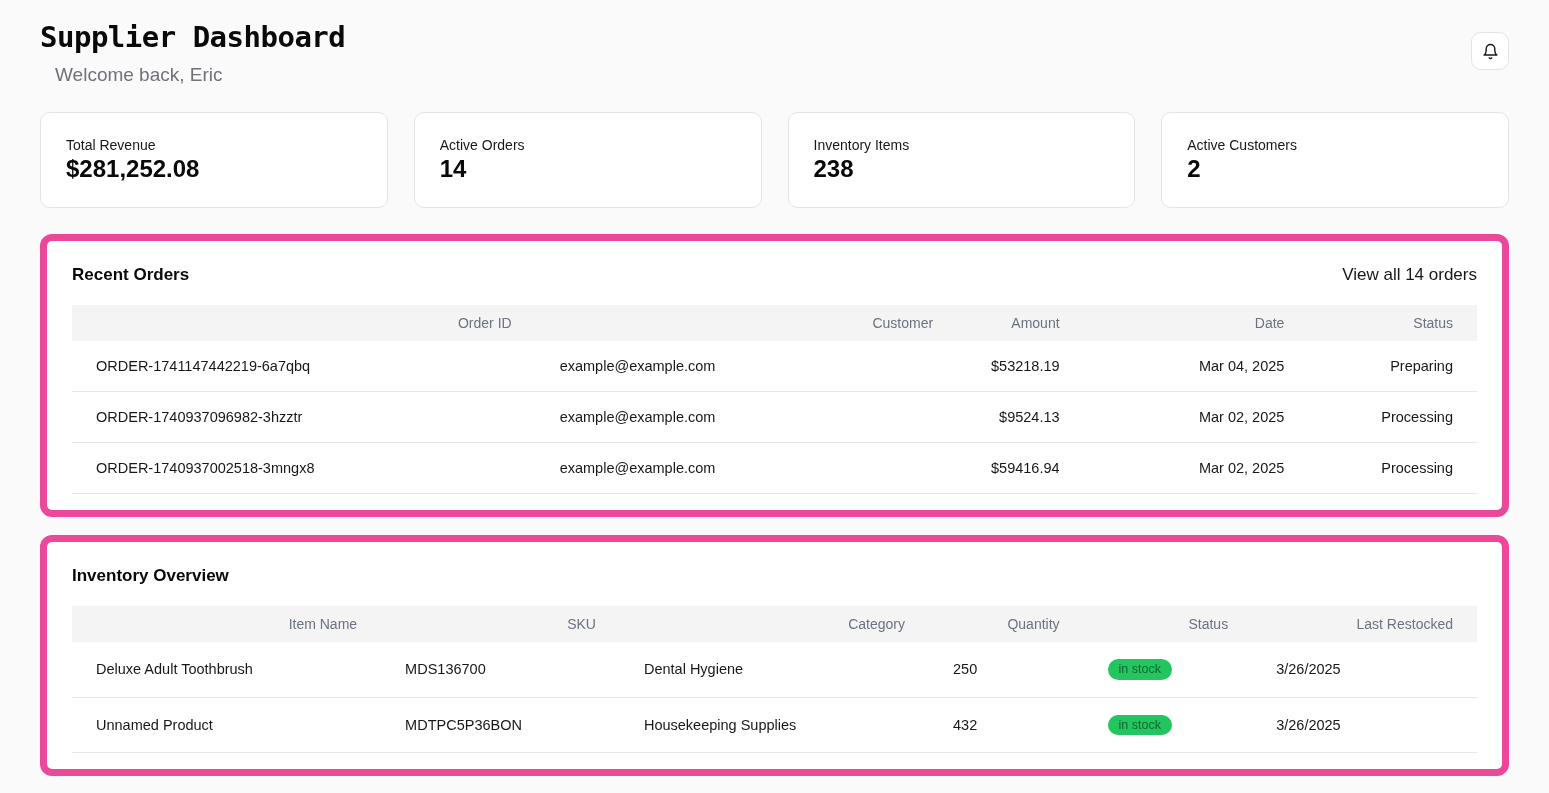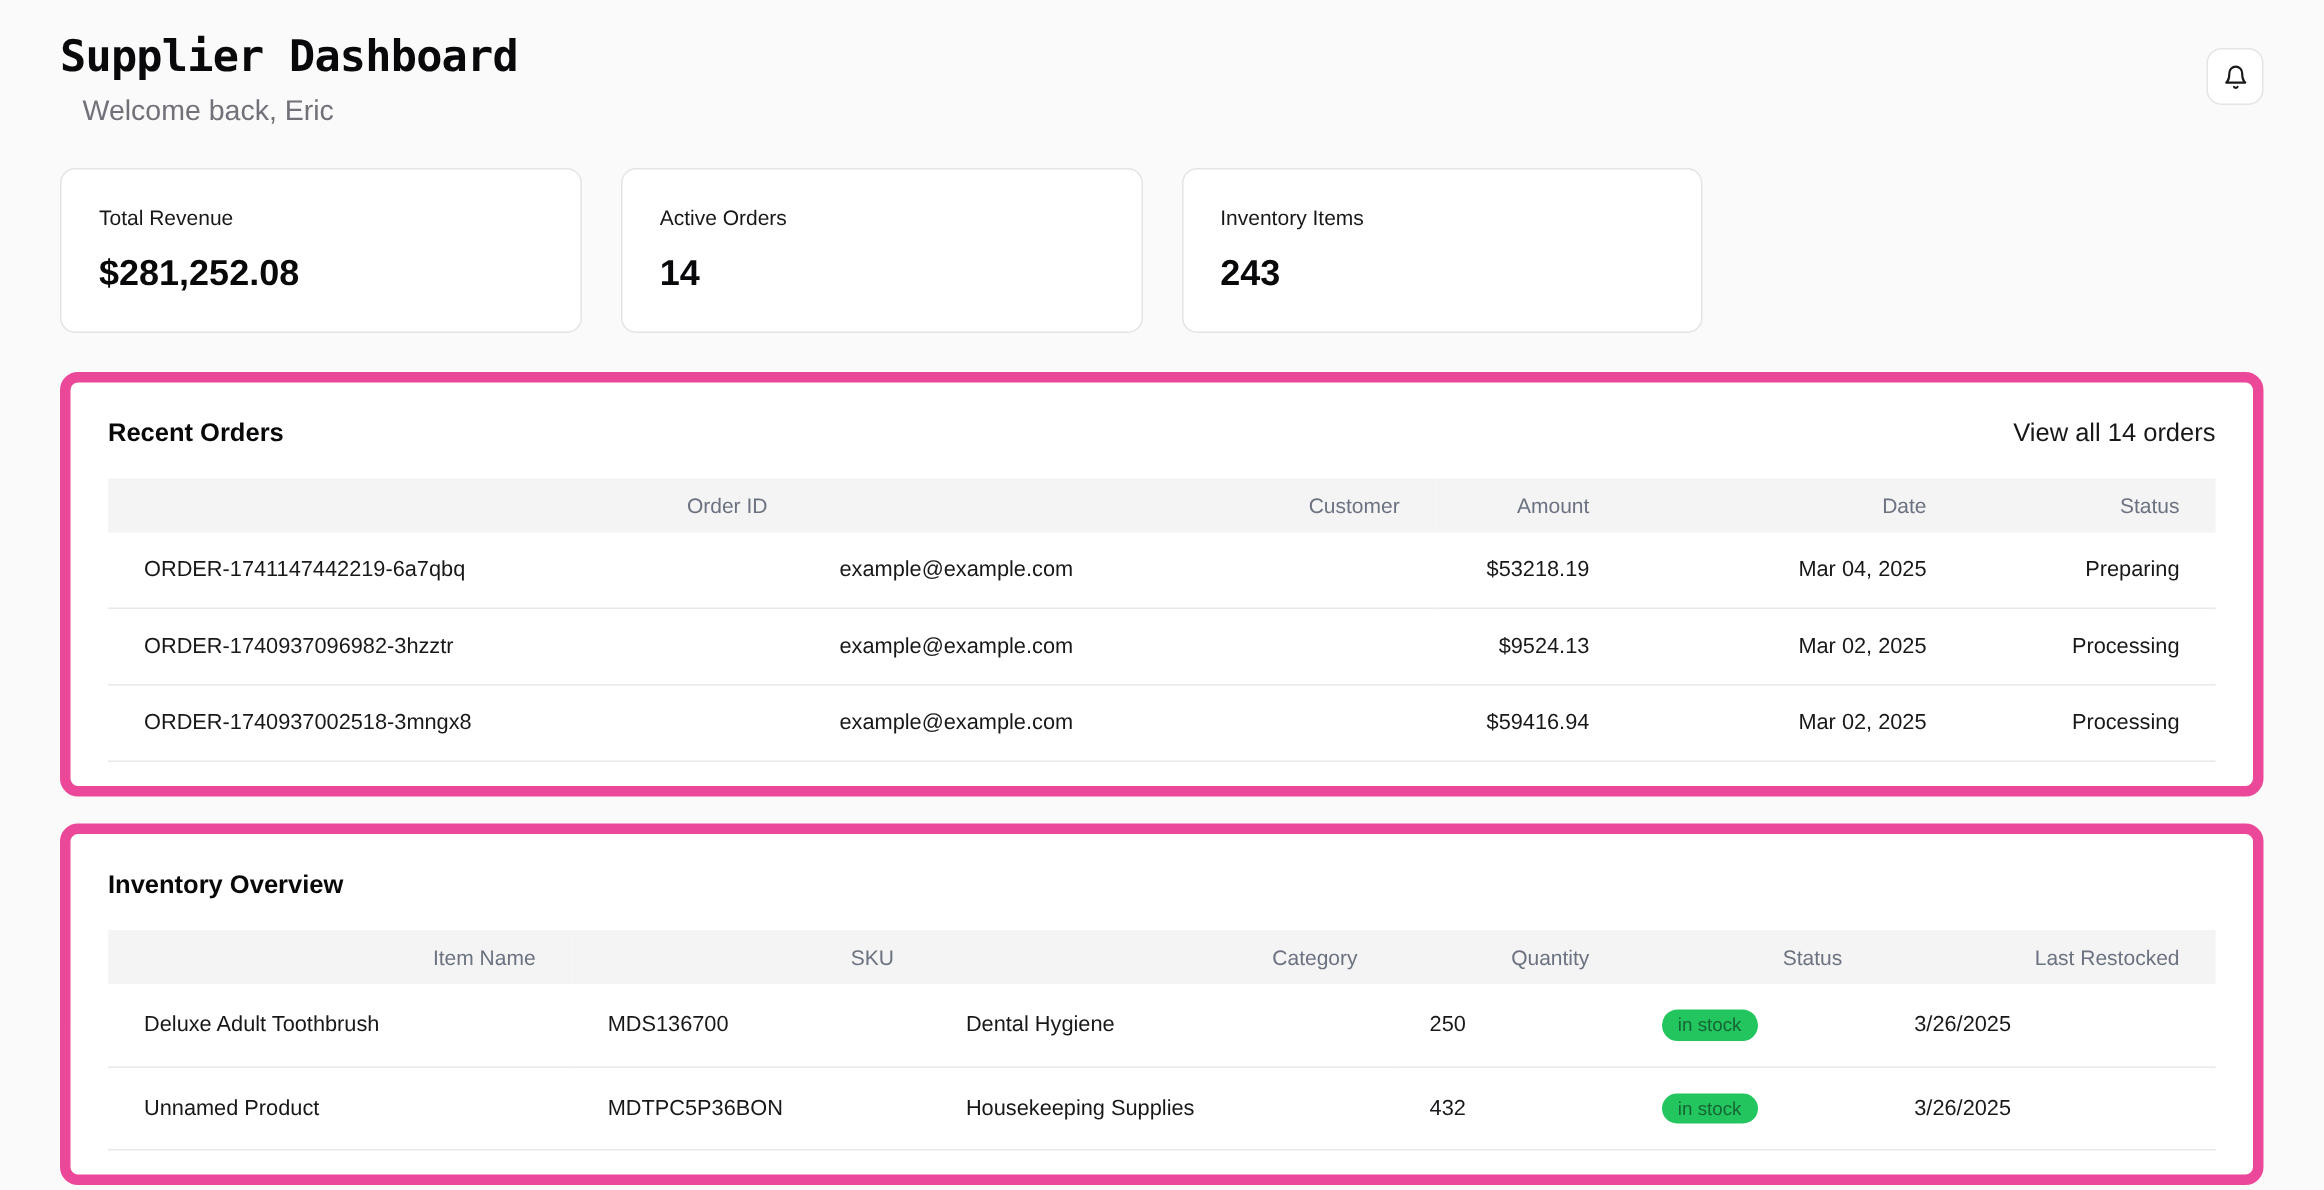--- a/index.html
+++ b/index.html
@@ -39,21 +39,21 @@
     gap: 26px;
     margin-top: 26px;
   }
   .stat-card {
     background: #ffffff;
     border: 1px solid #e4e4e7;
     border-radius: 10px;
     padding: 24px 25px;
   }
   .stat-label { font-size: 14px; color: #18181b; }
-  .stat-value { font-size: 24px; font-weight: 700; color: #09090b; margin-top: 16px; }
+  .stat-value { font-size: 24px; font-weight: 700; color: #09090b; margin-top: 2px; }
 
   
   .section-card {
     background: #ffffff;
     border: 7px solid #ec4899;
     border-radius: 12px;
     padding: 24px 25px 16px 25px;
     margin-top: 26px;
   }
   .section-head {
@@ -119,21 +119,25 @@
     <div class="stat-card">
       <div class="stat-label">Total Revenue</div>
       <div class="stat-value">$281,252.08</div>
     </div>
     <div class="stat-card">
       <div class="stat-label">Active Orders</div>
       <div class="stat-value">14</div>
     </div>
     <div class="stat-card">
       <div class="stat-label">Inventory Items</div>
-      <div class="stat-value">243</div>
+      <div class="stat-value">238</div>
+    </div>
+    <div class="stat-card">
+      <div class="stat-label">Active Customers</div>
+      <div class="stat-value">2</div>
     </div>
   </div>
 
   <div class="section-card">
     <div class="section-head">
       <div class="section-title">Recent Orders</div>
       <a class="view-all-link">View all 14 orders</a>
     </div>
     <table>
       <colgroup>

